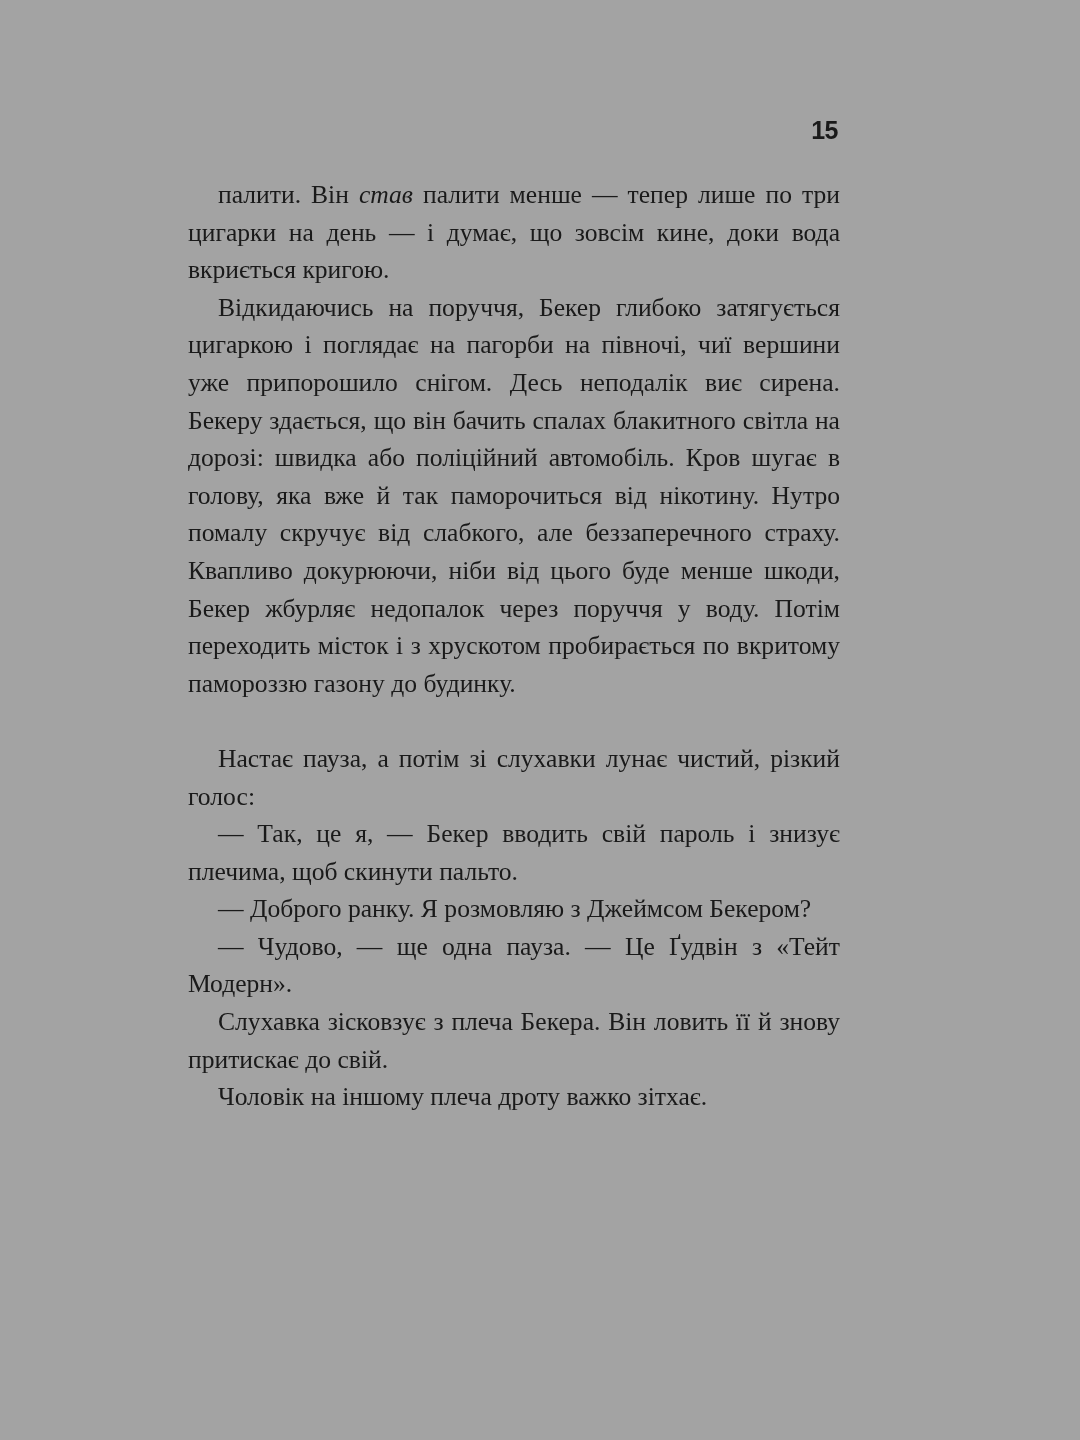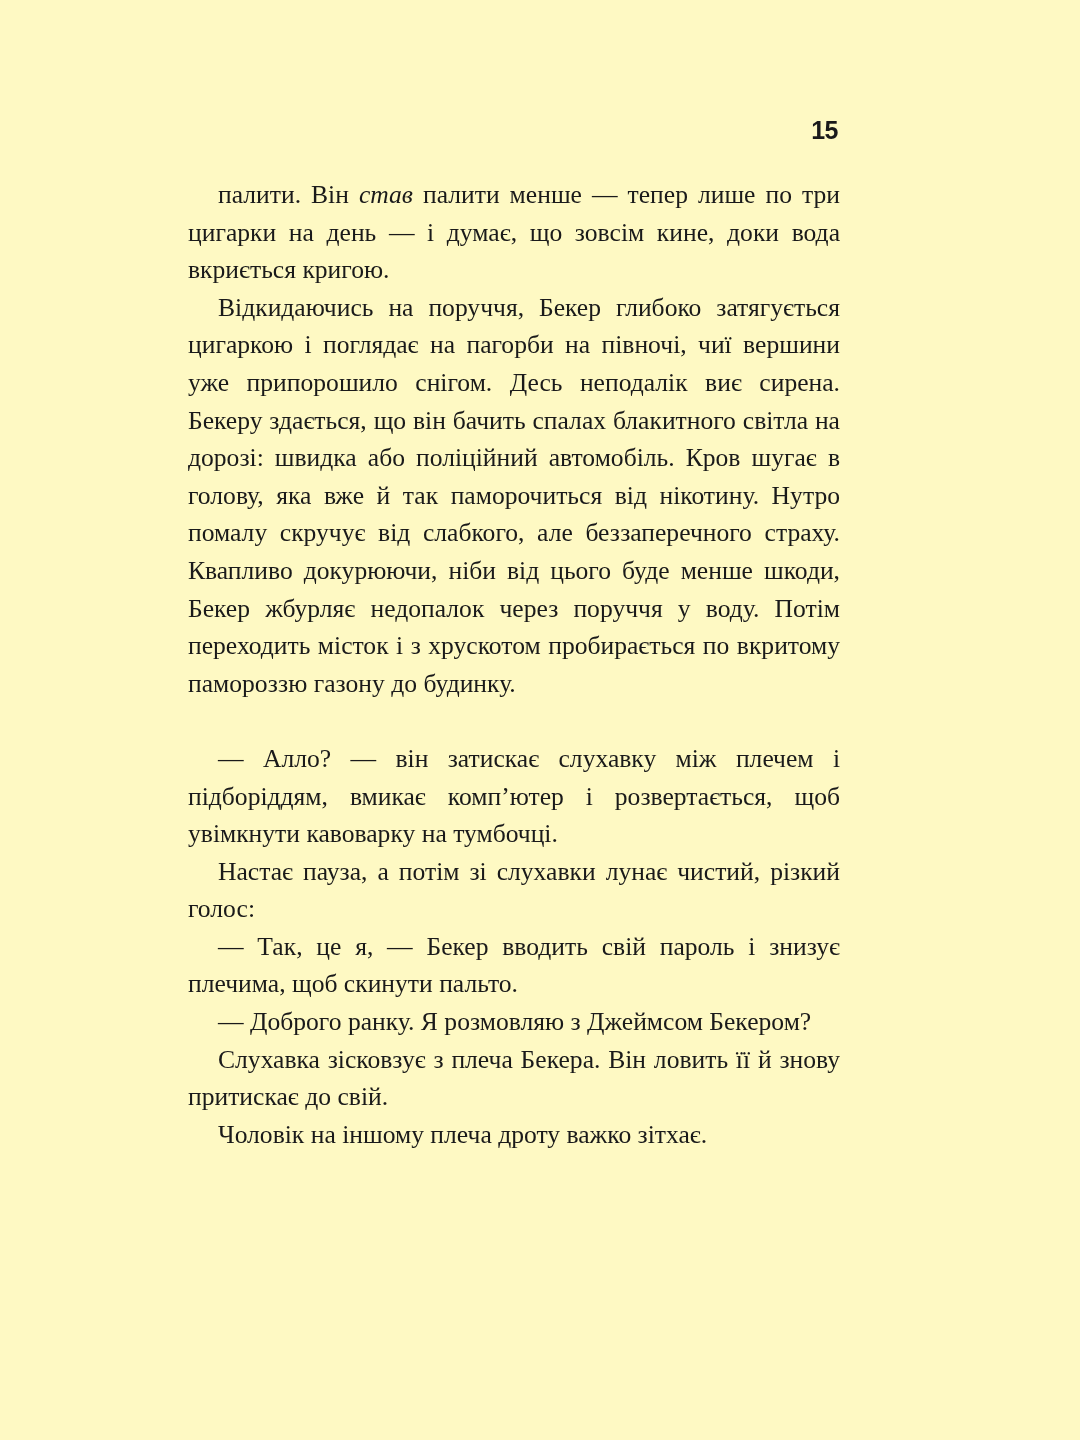--- a/index.html
+++ b/index.html
@@ -13,21 +13,21 @@
     background: #fdfdfd;
     font-family: "Liberation Serif", "DejaVu Serif", serif;
     color: #1a1a1a;
     overflow: hidden;
   }
 
   .page {
     position: relative;
     width: 1080px;
     height: 1440px;
-    background: #fef9c3;
+    background: #a3a3a3;
     box-sizing: border-box;
   }
 
   
   .folio {
     position: absolute;
     top: 118px;
     left: 188px;
     width: 650px;
     text-align: right;
@@ -80,28 +80,28 @@
 
   <div class="textblock">
 
     <p class="para"><span>палити. Він </span><em class="ital">став</em><span> палити менше — тепер лише по три цигарки на день — і думає, що зовсім кине, доки вода вкриється кригою.</span></p>
 
     <p class="para">Відкидаючись на поруччя, Бекер глибоко затягується цигаркою і поглядає на пагорби на півночі, чиї вершини уже припорошило снігом. Десь неподалік виє сирена. Бекеру здається, що він бачить спалах блакитного світла на дорозі: швидка або поліційний автомобіль. Кров шугає в голову, яка вже й так паморочиться від нікотину. Нутро помалу скручує від слабкого, але беззаперечного страху. Квапливо докурюючи, ніби від цього буде менше шкоди, Бекер жбурляє недопалок через поруччя у воду. Потім переходить місток і з хрускотом пробирається по вкритому памороззю газону до будинку.</p>
 
     <div class="scene-gap"></div>
 
 
-    <p class="para">— Алло? — він затискає слухавку між плечем і підборіддям, вмикає комп’ютер і розвертається, щоб увімкнути кавоварку на тумбочці.</p>
 
     <p class="para">Настає пауза, а потім зі слухавки лунає чистий, різкий голос:</p>
 
     <p class="para">— Так, це я, — Бекер вводить свій пароль і знизує плечима, щоб скинути пальто.</p>
 
     <p class="para">— Доброго ранку. Я розмовляю з Джеймсом Бекером?</p>
 
+    <p class="para">— Чудово, — ще одна пауза. — Це Ґудвін з «Тейт Модерн».</p>
 
     <p class="para">Слухавка зісковзує з плеча Бекера. Він ловить її й знову притискає до свій.</p>
 
 
     <p class="para">Чоловік на іншому плеча дроту важко зітхає.</p>
 
   </div>
 </div>
 
 </body></html>

